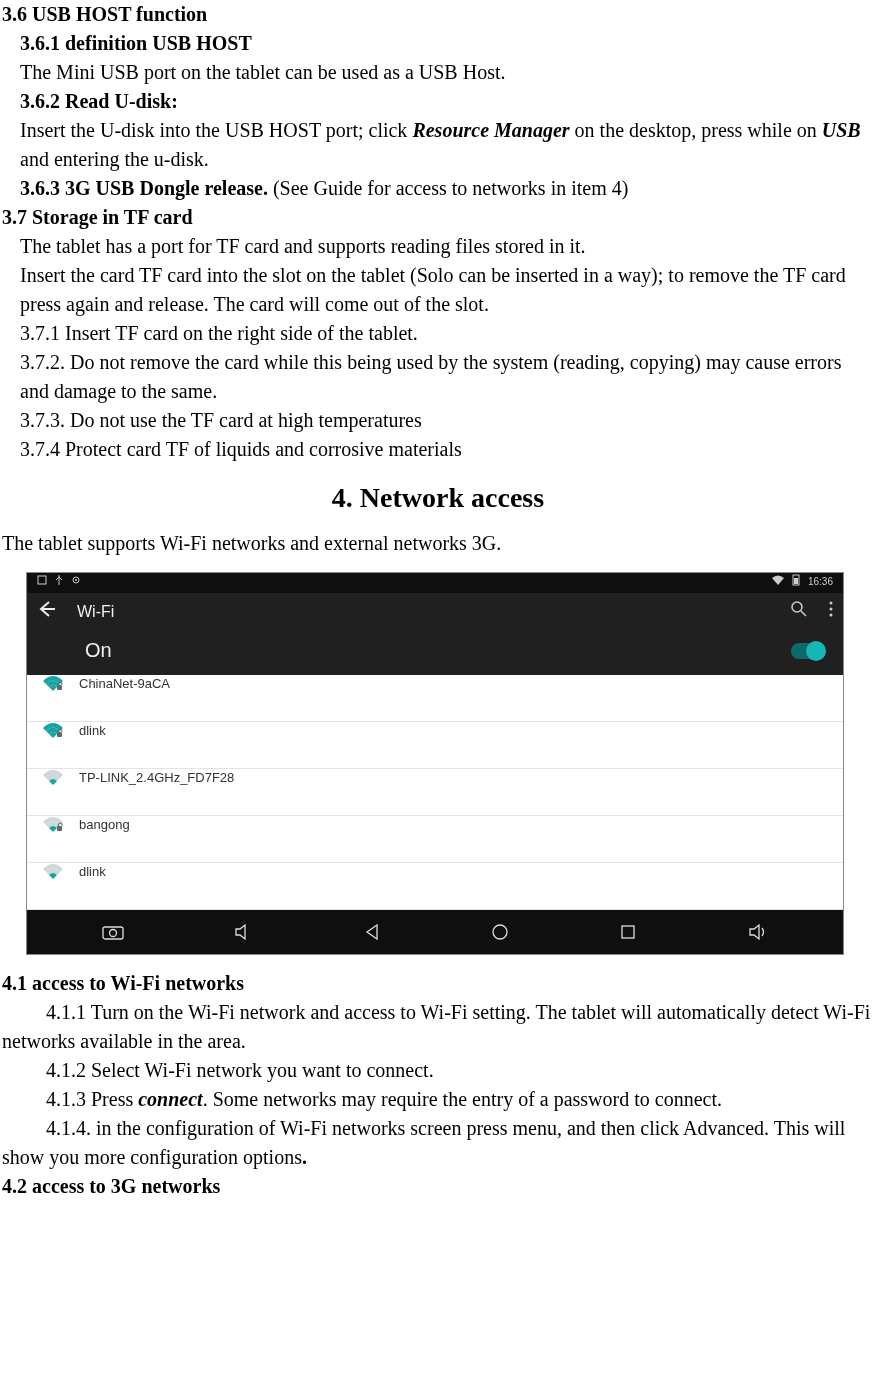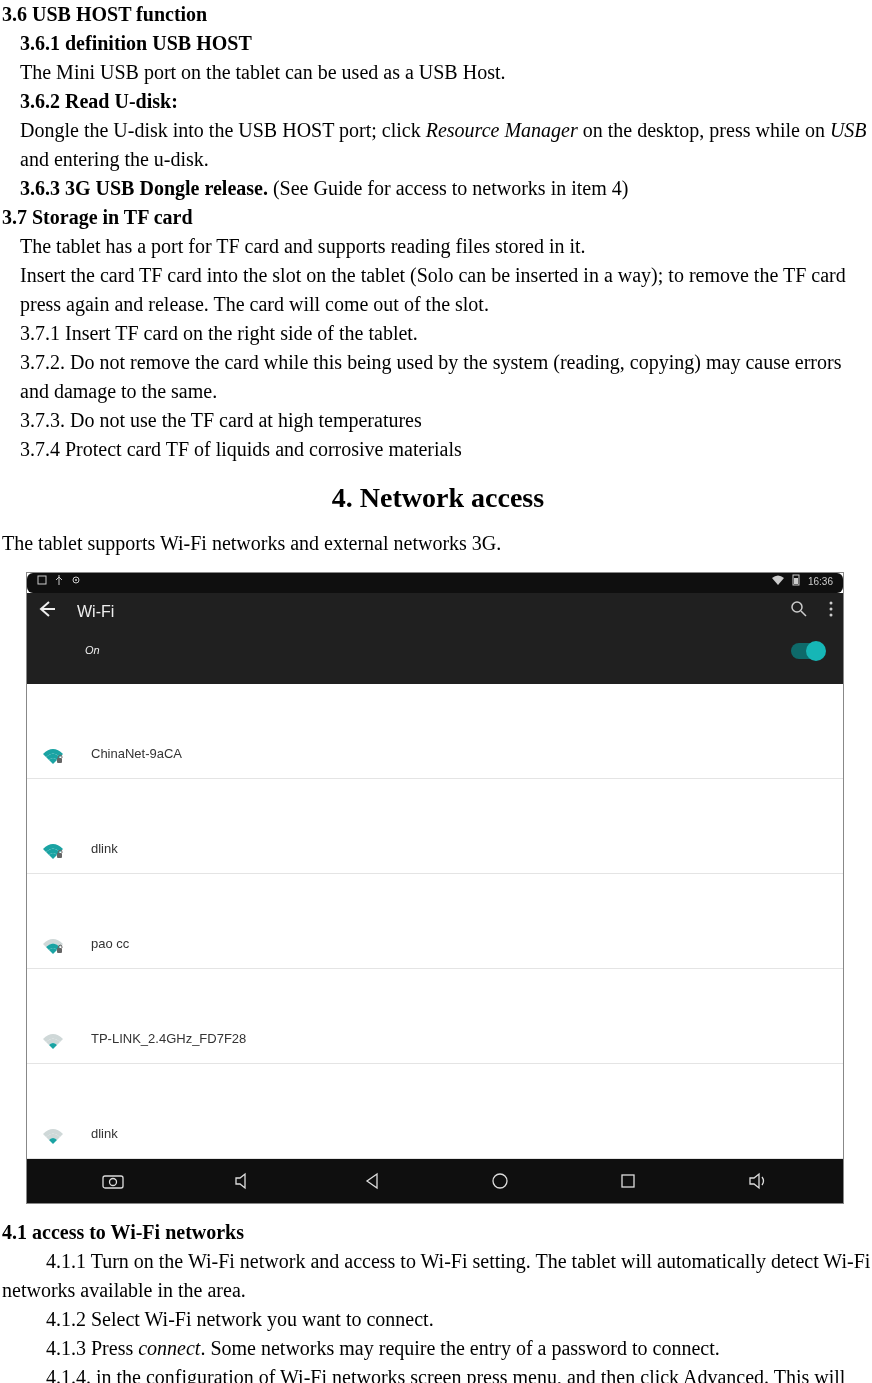--- a/index.html
+++ b/index.html
@@ -6,21 +6,21 @@
     font-family: "Times New Roman", Times, serif;
     font-size: 20px;
     line-height: 1.45;
     margin: 0;
     padding: 0 2px 20px 2px;
     color: #000;
     background: #fff;
     width: 872px;
   }
   .b { font-weight: bold; }
-  .bi { font-weight: normal; font-style: italic; }
+  .bi { font-weight: bold; font-style: italic; }
   .indent1 { padding-left: 18px; }
   .indent2 { padding-left: 44px; }
   h2.section-title {
     text-align: center;
     font-size: 28px;
     font-weight: bold;
     margin: 14px 0 10px 0;
   }
   .p { margin: 0; }
   .screenshot {
@@ -34,64 +34,60 @@
   }
   .status-bar {
     height: 20px;
     background: #0f0f0f;
     display: flex;
     align-items: center;
     justify-content: space-between;
     padding: 0 10px;
     color: #ccc;
     font-size: 10px;
-    border-radius: 6px;
   }
   .status-left, .status-right { display: flex; gap: 8px; align-items: center; }
   .title-bar {
     height: 38px;
     background: #202020;
     display: flex;
     align-items: center;
     gap: 22px;
     padding: 0 10px;
     color: #eee;
     font-size: 16px;
     justify-content: center;
   }
   .title-bar .spacer { flex: 1; }
   .on-row {
     height: 40px;
     background: #202020;
     display: flex;
     align-items: center;
     justify-content: space-between;
-    padding: 0 20px 13px 58px;
+    padding: 0 20px 4px 58px;
     color: #eee;
-    font-size: 11px;
-    font-style: italic;
+    font-size: 20px;
   }
   .toggle {
     width: 32px; height: 16px; border-radius: 8px;
     background: #0e6a6a; position: relative;
   }
   .toggle::after {
     content: ""; position: absolute; right: -3px; top: -2px;
     width: 20px; height: 20px; border-radius: 50%;
     background: #16b6b6;
   }
   .wifi-row {
     height: 46px;
     border-bottom: 1px solid #e4e4e4;
     display: flex;
-    align-items: center;
-    gap: 30px;
+    gap: 18px;
     padding: 0 16px;
     background: #fff;
-    margin-top: 48px;
   }
   .wifi-icon {
     width: 18px; height: 14px; position: relative;
   }
   .wifi-icon svg { display: block; }
   .wifi-name { font-size: 13px; color: #333; }
   .nav-bar {
     height: 44px;
     background: #0f0f0f;
     display: flex;
@@ -104,21 +100,21 @@
   .search-icon, .menu-icon { color: #ccc; }
 </style>
 </head>
 <body>
 
 <div class="p b">3.6 USB HOST function</div>
 <div class="p b indent1">3.6.1 definition USB HOST</div>
 <div class="p indent1">The Mini USB port on the tablet can be used as a USB Host.</div>
 <div class="p b indent1">3.6.2 Read U-disk:</div>
 <div class="p indent1">
-  <span>Dongle the U-disk into the USB HOST port; click </span><span class="bi">Resource Manager</span><span> on the desktop, press while on </span><span class="bi">USB</span><span> and entering the u-disk.</span>
+  <span>Insert the U-disk into the USB HOST port; click </span><span class="bi">Resource Manager</span><span> on the desktop, press while on </span><span class="bi">USB</span><span> and entering the u-disk.</span>
 </div>
 <div class="p indent1">
   <span class="b">3.6.3 3G USB Dongle release.</span><span> (See Guide for access to networks in item 4)</span>
 </div>
 
 <div class="p b">3.7 Storage in TF card</div>
 <div class="p indent1">The tablet has a port for TF card and supports reading files stored in it.</div>
 <div class="p indent1">Insert the card TF card into the slot on the tablet (Solo can be inserted in a way); to remove the TF card press again and release. The card will come out of the slot.</div>
 <div class="p indent1">3.7.1 Insert TF card on the right side of the tablet.</div>
 <div class="p indent1">3.7.2. Do not remove the card while this being used by the system (reading, copying) may cause errors and damage to the same.</div>
@@ -211,37 +207,37 @@
             <rect x="14" y="10" width="5" height="5" rx="1" fill="#666"></rect>
             <path d="M15 10 Q15 7 18 7 Q19 7 19 10" fill="none" stroke="#666" stroke-width="1"></path>
           </svg>
         </span>
         <span class="wifi-name">dlink</span>
       </div>
       <div class="wifi-row">
         <span class="wifi-icon">
           <svg width="22" height="18" viewBox="0 0 22 18">
             <path d="M0 6 Q10 -4 20 6 L17 9 Q10 2 3 9 Z" fill="#cfd8d8"></path>
-            <path d="M3 9 Q10 2 17 9 L14 12 Q10 8 6 12 Z" fill="#1aa3a3"></path>
+            <path d="M3 9 Q10 2 17 9 L14 12 Q10 8 6 12 Z" fill="#cfd8d8"></path>
+            <path d="M6 12 Q10 8 14 12 L10 16 Z" fill="#1aa3a3"></path>
+          </svg>
+        </span>
+        <span class="wifi-name">TP-LINK_2.4GHz_FD7F28</span>
+      </div>
+      <div class="wifi-row">
+        <span class="wifi-icon">
+          <svg width="22" height="18" viewBox="0 0 22 18">
+            <path d="M0 6 Q10 -4 20 6 L17 9 Q10 2 3 9 Z" fill="#cfd8d8"></path>
+            <path d="M3 9 Q10 2 17 9 L14 12 Q10 8 6 12 Z" fill="#cfd8d8"></path>
             <path d="M6 12 Q10 8 14 12 L10 16 Z" fill="#1aa3a3"></path>
             <rect x="14" y="10" width="5" height="5" rx="1" fill="#666"></rect>
             <path d="M15 10 Q15 7 18 7 Q19 7 19 10" fill="none" stroke="#666" stroke-width="1"></path>
           </svg>
         </span>
-        <span class="wifi-name">pao cc</span>
-      </div>
-      <div class="wifi-row">
-        <span class="wifi-icon">
-          <svg width="22" height="18" viewBox="0 0 22 18">
-            <path d="M0 6 Q10 -4 20 6 L17 9 Q10 2 3 9 Z" fill="#cfd8d8"></path>
-            <path d="M3 9 Q10 2 17 9 L14 12 Q10 8 6 12 Z" fill="#cfd8d8"></path>
-            <path d="M6 12 Q10 8 14 12 L10 16 Z" fill="#1aa3a3"></path>
-          </svg>
-        </span>
-        <span class="wifi-name">TP-LINK_2.4GHz_FD7F28</span>
+        <span class="wifi-name">bangong</span>
       </div>
       <div class="wifi-row">
         <span class="wifi-icon">
           <svg width="22" height="18" viewBox="0 0 22 18">
             <path d="M0 6 Q10 -4 20 6 L17 9 Q10 2 3 9 Z" fill="#cfd8d8"></path>
             <path d="M3 9 Q10 2 17 9 L14 12 Q10 8 6 12 Z" fill="#cfd8d8"></path>
             <path d="M6 12 Q10 8 14 12 L10 16 Z" fill="#1aa3a3"></path>
           </svg>
         </span>
         <span class="wifi-name">dlink</span>

